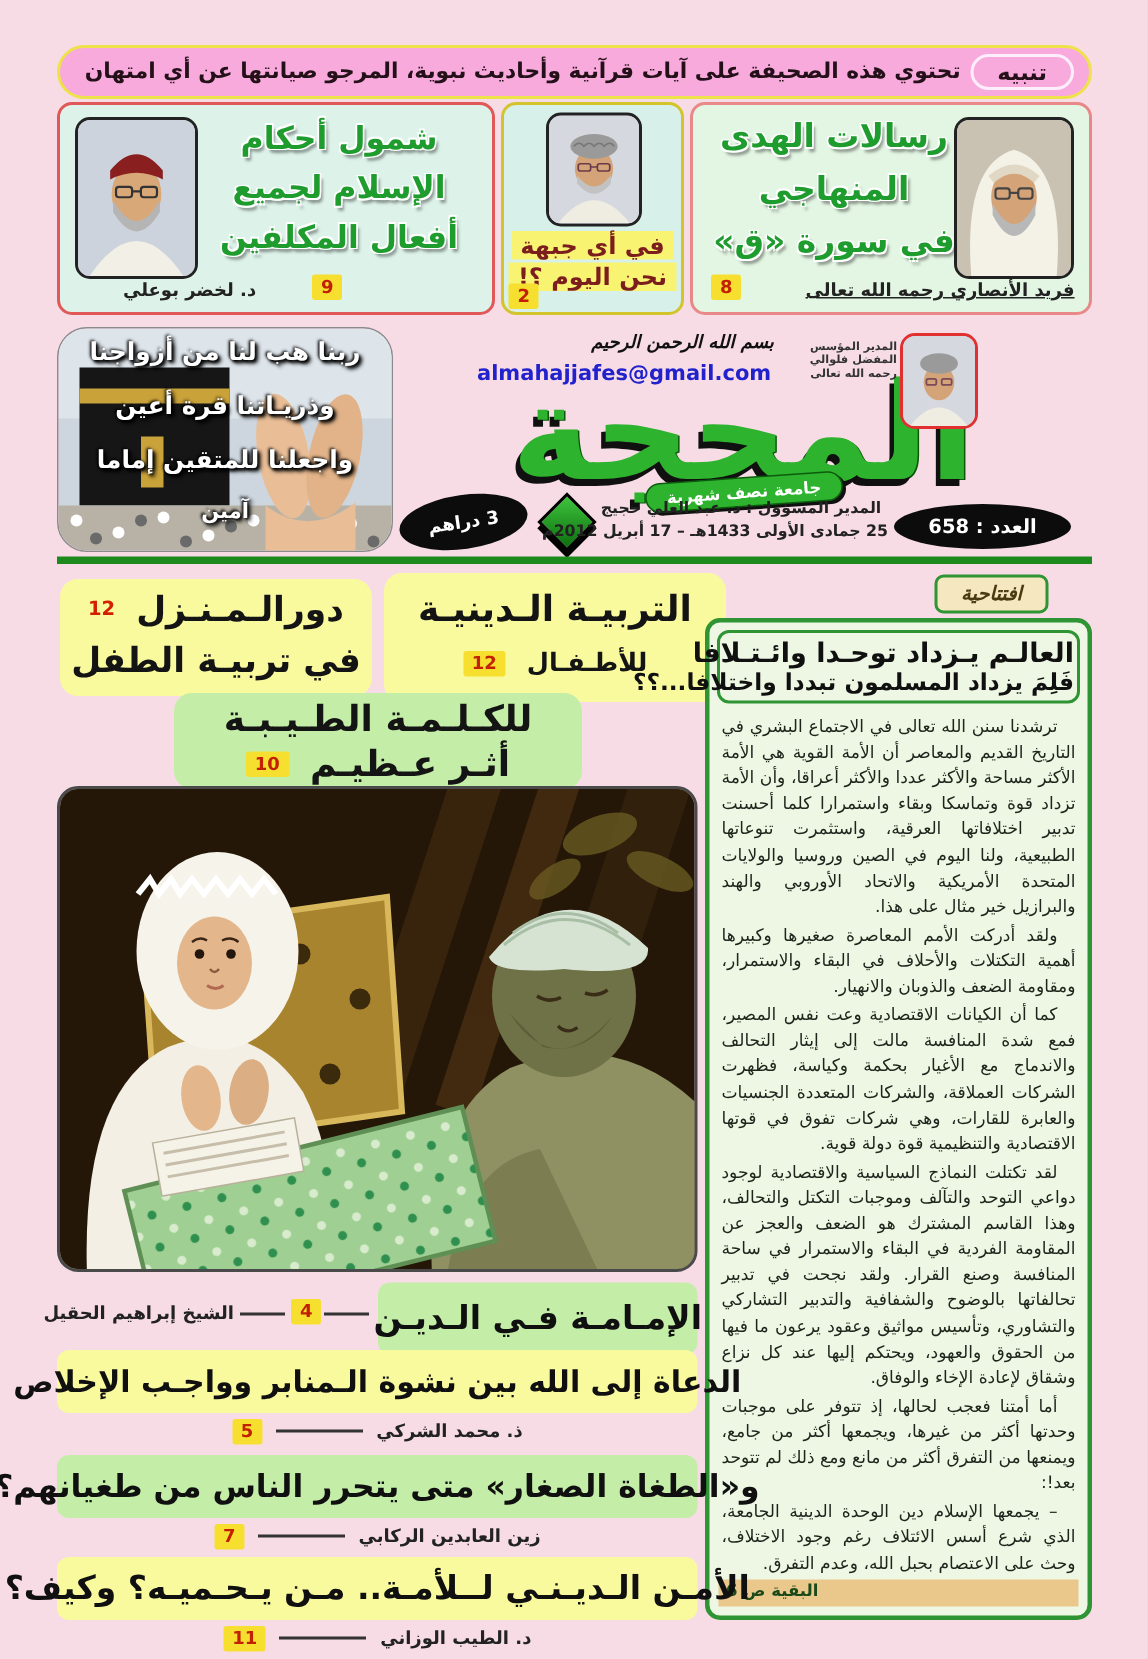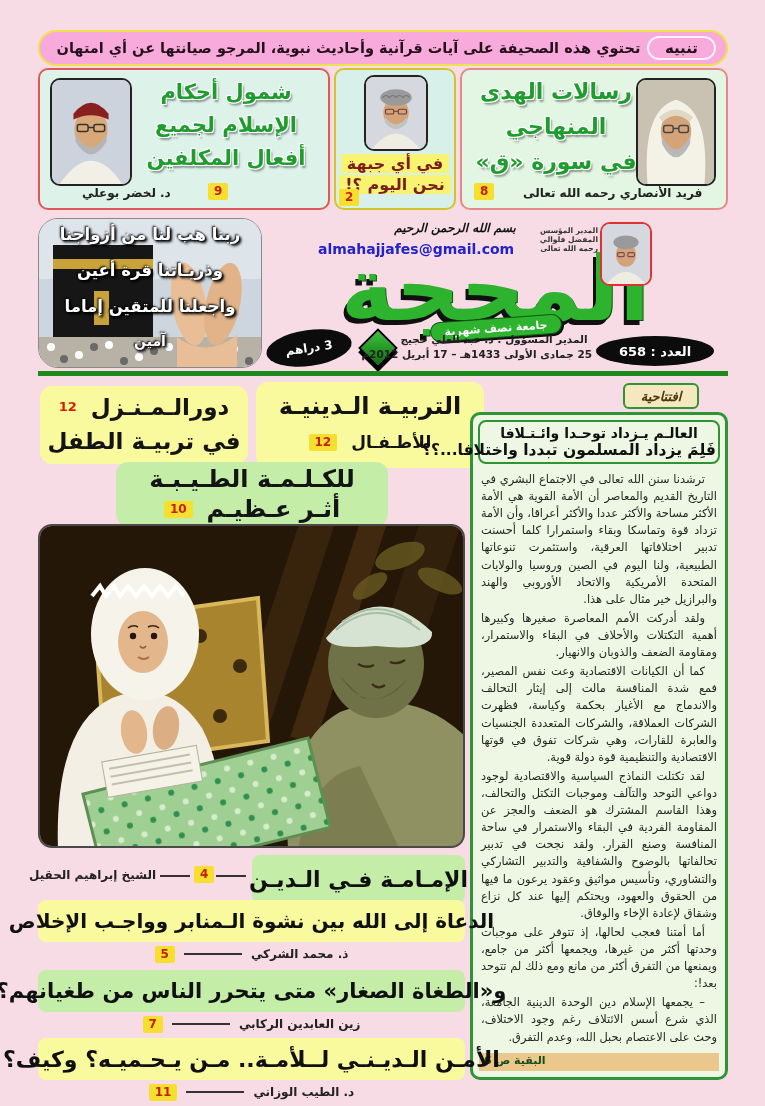--- a/index.html
+++ b/index.html
@@ -41,21 +41,21 @@
   .hl-green  { background:#c4eea8; border-radius:12px; }
   .hl-text { font-weight:bold; color:#141414; text-align:center; white-space:nowrap; }
   .hl-row { display:flex; align-items:center; justify-content:center; gap:14px; direction:rtl; }
   .red-num { color:#d42000; font-weight:bold; font-size:13px; }
 
   
   .ed-tab { background:#f5e7c0; border:2px solid #2f9433; border-radius:6px; color:#4a3a10; font-weight:bold;
             font-size:13px; display:flex; align-items:center; justify-content:center; font-style:italic; }
   .ed-box { background:#edf7e3; border:3px solid #2f9433; border-radius:10px; }
   .ed-title { margin:5px; border:2px solid #2f9433; border-radius:8px; padding:3px 2px; text-align:center; }
-  .ed-title .t1 { font-size:14px; font-weight:bold; color:#101010; white-space:nowrap; }
+  .ed-title .t1 { font-size:18px; font-weight:bold; color:#101010; white-space:nowrap; }
   .ed-title .t2 { font-size:15.5px; font-weight:bold; color:#101010; white-space:nowrap; }
   .ed-body { padding:2px 8px 0 8px; direction:rtl; text-align:justify; font-size:11.4px; line-height:1.5; color:#1c241c; }
   .ed-body p { margin:0 0 2px 0; text-indent:12px; }
   .ed-cont { position:absolute; left:6px; right:6px; bottom:6px; height:18px; background:#eac88b;
              font-weight:bold; font-size:11px; color:#1a4a1a; direction:rtl; text-align:left; padding:1px 5px; }
 
   
   .bh-box { border-radius:8px; display:flex; align-items:center; justify-content:center; }
   .bh-text { font-weight:bold; color:#101010; white-space:nowrap; }
   .auth-row { display:flex; align-items:center; justify-content:center; gap:9px; direction:rtl; }
@@ -126,21 +126,21 @@
         <rect x="43" y="46" width="10" height="7" rx="2" fill="none" stroke="#444" stroke-width="1.5"></rect>
         <line x1="37" y1="49" x2="43" y2="49" stroke="#444" stroke-width="1.5"></line>
         <path d="M24 40 Q40 26 56 40" fill="none" stroke="#e0d8c4" stroke-width="6"></path>
       </svg>
     </div>
     <div class="abs rtl" style="left:8px;top:4px;width:172px;">
       <div class="green-title" style="font-size:22px;line-height:35px;">رسالات الهدى</div>
       <div class="green-title" style="font-size:22px;line-height:35px;">المنهاجي</div>
       <div class="green-title" style="font-size:22px;line-height:35px;">في سورة «ق»</div>
     </div>
-    <div class="abs author-name" style="left:61px;bottom:8px;">فريد الأنصاري رحمه الله تعالى</div>
+    <div class="abs author-name" style="left:75px;bottom:8px;text-decoration:underline;">فريد الأنصاري رحمه الله تعالى</div>
     <div class="abs badge" style="left:12px;bottom:8px;">8</div>
   </div>
 
   <div class="abs" style="left:38px;top:218px;width:224px;height:150px;border:1px solid #8a8a8a;border-radius:20px;overflow:hidden;">
     <svg viewBox="0 0 224 150" width="224" height="150">
       <rect width="224" height="150" fill="#cdd6df"></rect>
       <rect y="0" width="224" height="60" fill="#dde4ea"></rect>
       <rect x="14" y="26" width="100" height="92" fill="#161616"></rect>
       <rect x="14" y="40" width="100" height="10" fill="#caa23a"></rect>
       <rect x="55" y="72" width="15" height="34" fill="#caa23a"></rect>

